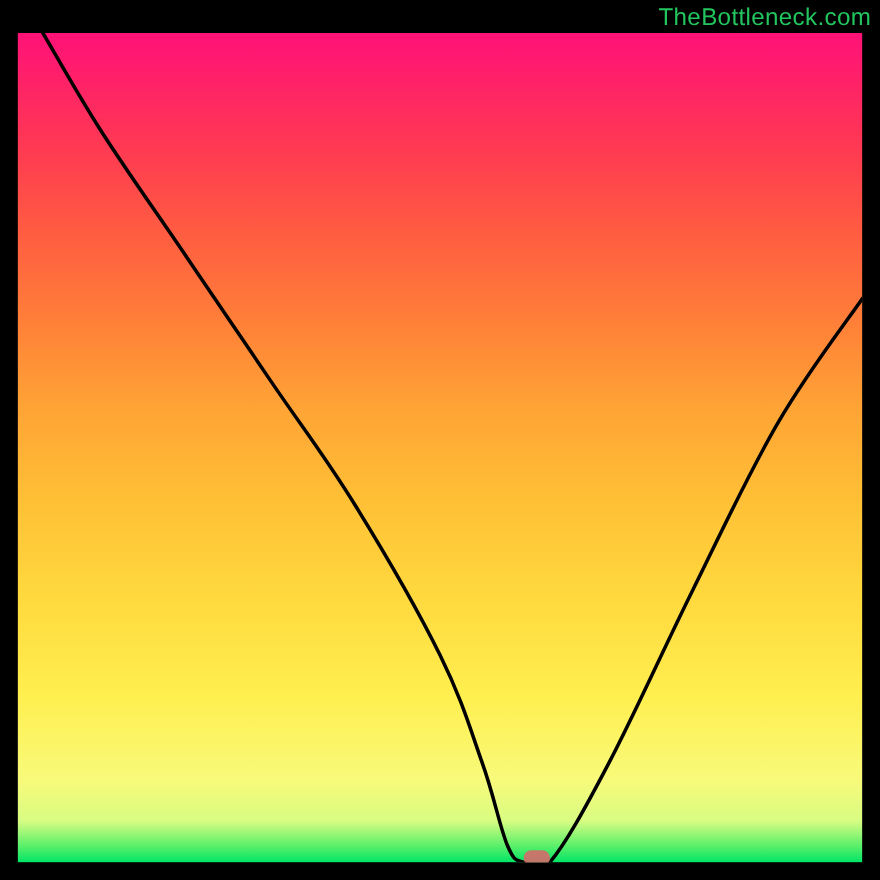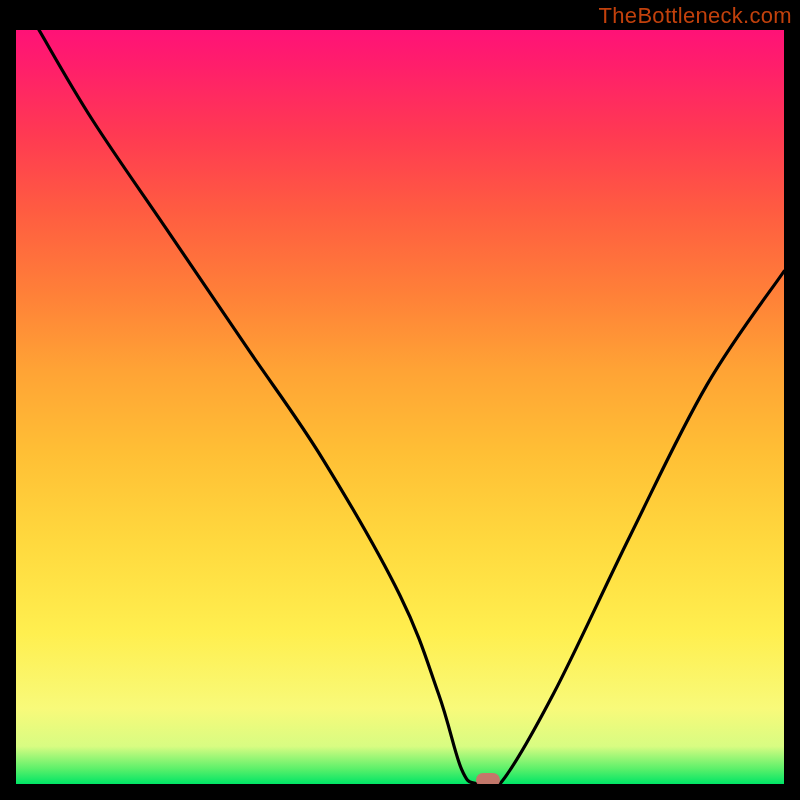--- a/index.html
+++ b/index.html
@@ -14,21 +14,21 @@
   .frame {
     position: relative;
     width: 800px;
     height: 800px;
     background: #000;
   }
   .watermark {
     position: absolute;
     top: 3px;
     right: 8px;
-    color: #c2410c;
+    color: #22c55e;
     font-size: 22px;
     font-weight: 500;
     letter-spacing: 0.3px;
     z-index: 5;
   }
   .plot {
     position: absolute;
     left: 16px;
     top: 30px;
     width: 768px;

